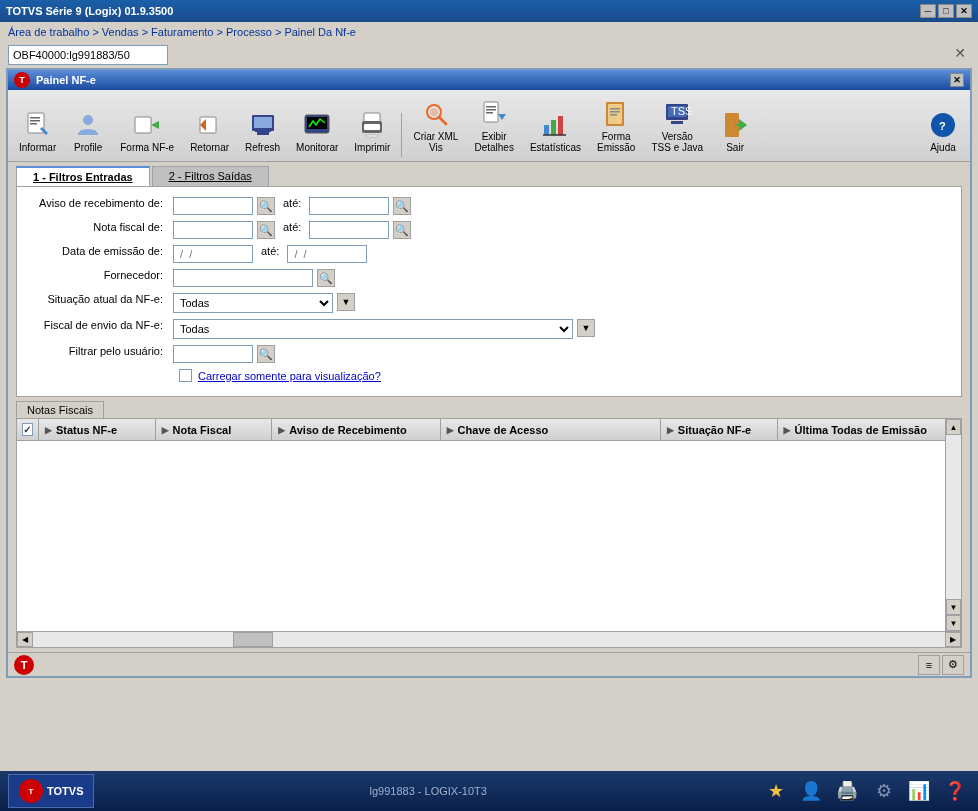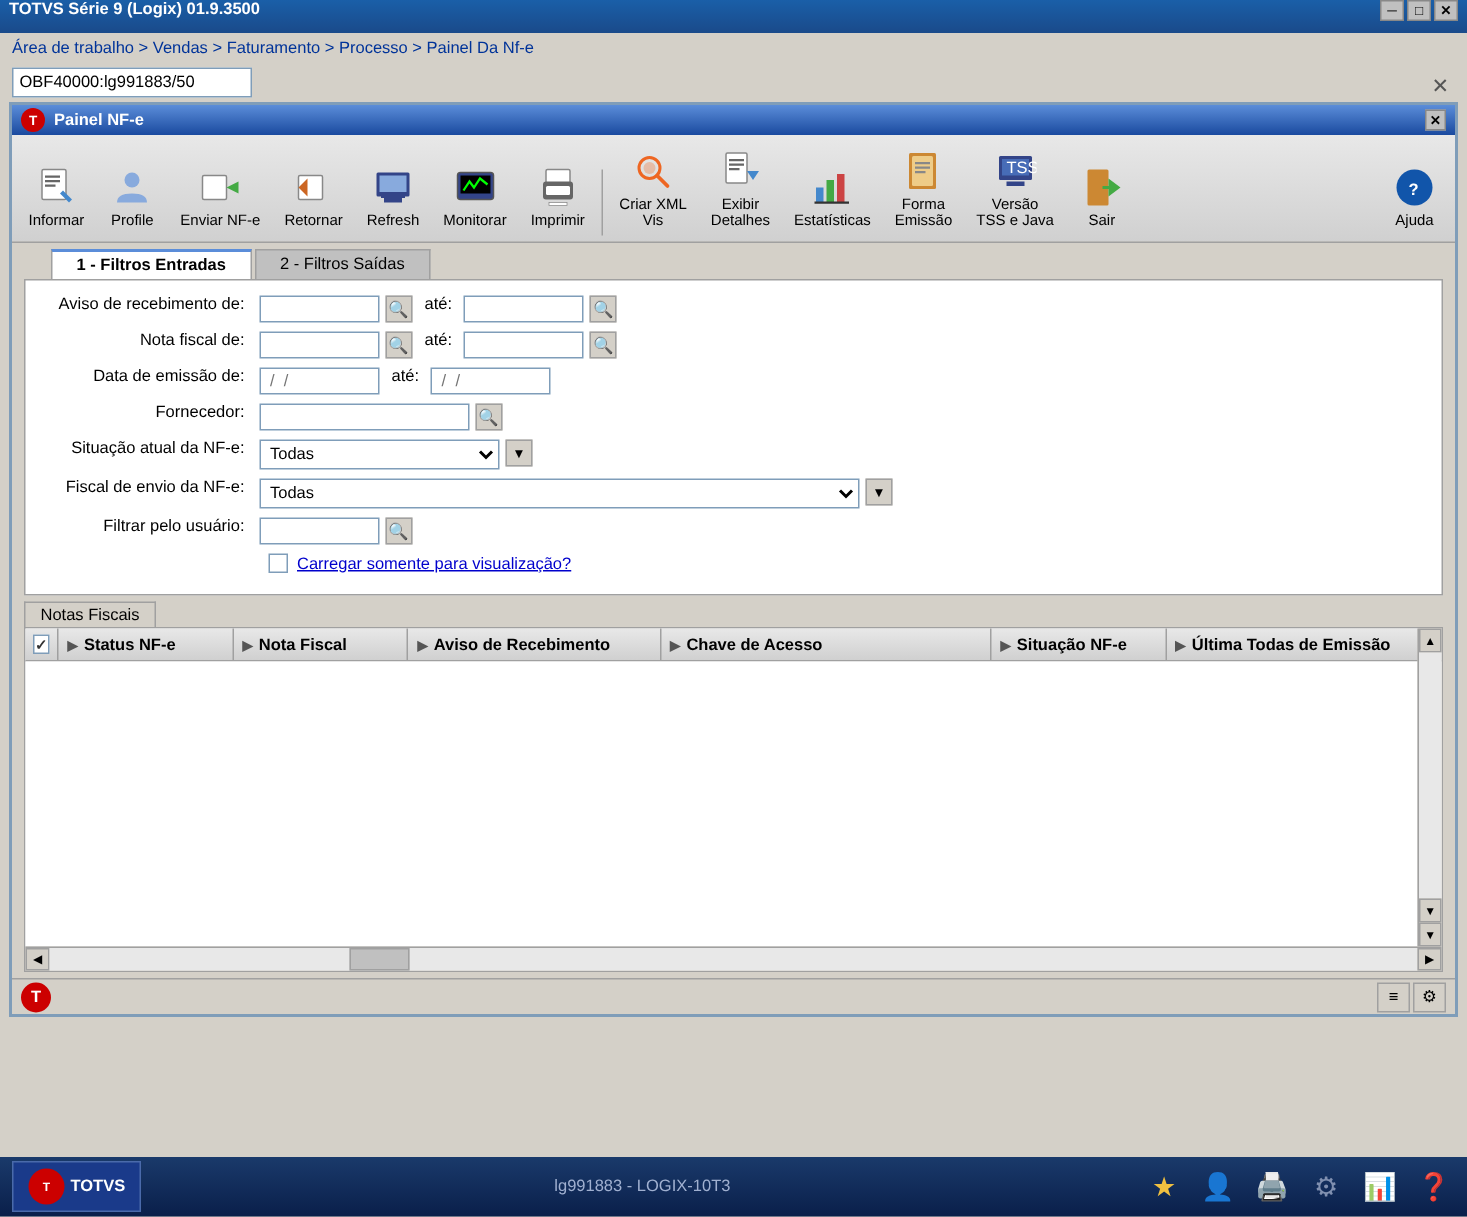--- a/index.html
+++ b/index.html
@@ -4,20 +4,21 @@
   <style>
     * { box-sizing: border-box; margin: 0; padding: 0; font-family: 'Segoe UI', Tahoma, Arial, sans-serif; font-size: 11px; }
     body { width: 978px; height: 811px; background: #d4d0c8; overflow: hidden; }
 
     
     .title-bar {
       background: linear-gradient(to bottom, #1a5fa8, #1a4a8a);
       color: white;
       height: 22px;
       display: flex;
+      align-items: center;
       justify-content: space-between;
       padding: 0 6px;
       font-size: 11px;
       font-weight: bold;
     }
     .title-bar-controls { display: flex; gap: 2px; }
     .title-bar-btn {
       width: 16px; height: 14px;
       background: #c0c0c0;
       border: 1px solid #888;
@@ -31,21 +32,21 @@
       padding: 4px 8px;
       font-size: 11px;
       color: #003399;
     }
 
     
     .tab-input-bar {
       background: #d4d0c8;
       padding: 3px 8px;
       display: flex;
-      align-items: flex-end;
+      align-items: flex-start;
       gap: 4px;
     }
     .tab-input {
       border: 1px solid #7f9db9;
       background: white;
       height: 20px;
       width: 160px;
       padding: 0 4px;
       font-size: 11px;
     }
@@ -113,22 +114,23 @@
       text-align: center;
       color: #000;
       margin-top: 1px;
     }
     .toolbar-separator { width: 1px; background: #a0a0a0; height: 44px; margin: 0 2px; }
 
     
     .tab-strip {
       background: #d4d0c8;
       display: flex;
-      padding: 4px 8px 0 26px;
+      padding: 4px 8px 0 8px;
       gap: 2px;
+      text-decoration: underline;
     }
     .tab-item {
       padding: 3px 16px;
       background: #c0c0c0;
       border: 1px solid #a0a0a0;
       border-bottom: none;
       cursor: pointer;
       font-size: 11px;
       color: #000;
     }
@@ -398,21 +400,21 @@
       <span class="btn-label">Profile</span>
     </div>
 
     <div class="toolbar-btn">
       <div class="icon-area">
         <svg width="28" height="28" viewBox="0 0 28 28">
           <rect x="2" y="6" width="16" height="16" rx="1" fill="white" stroke="#888" stroke-width="1"></rect>
           <polygon points="18,14 26,10 26,18" fill="#44aa44"></polygon>
         </svg>
       </div>
-      <span class="btn-label">Enviar NF-e</span>
+      <span class="btn-label">Forma NF-e</span>
     </div>
 
     <div class="toolbar-btn">
       <div class="icon-area">
         <svg width="28" height="28" viewBox="0 0 28 28">
           <rect x="4" y="6" width="16" height="16" rx="1" fill="white" stroke="#888" stroke-width="1"></rect>
           <polygon points="4,14 10,8 10,20" fill="#cc6622"></polygon>
         </svg>
       </div>
       <span class="btn-label">Retornar</span>

